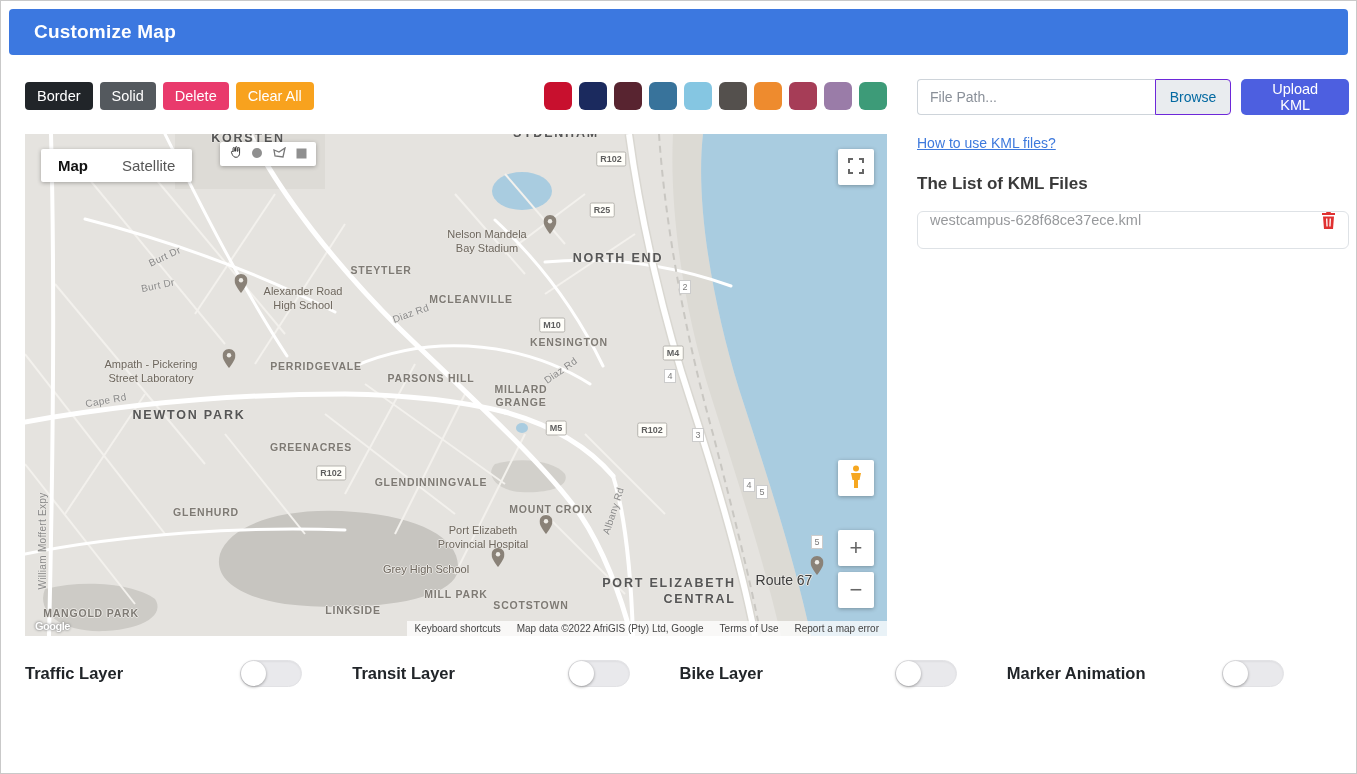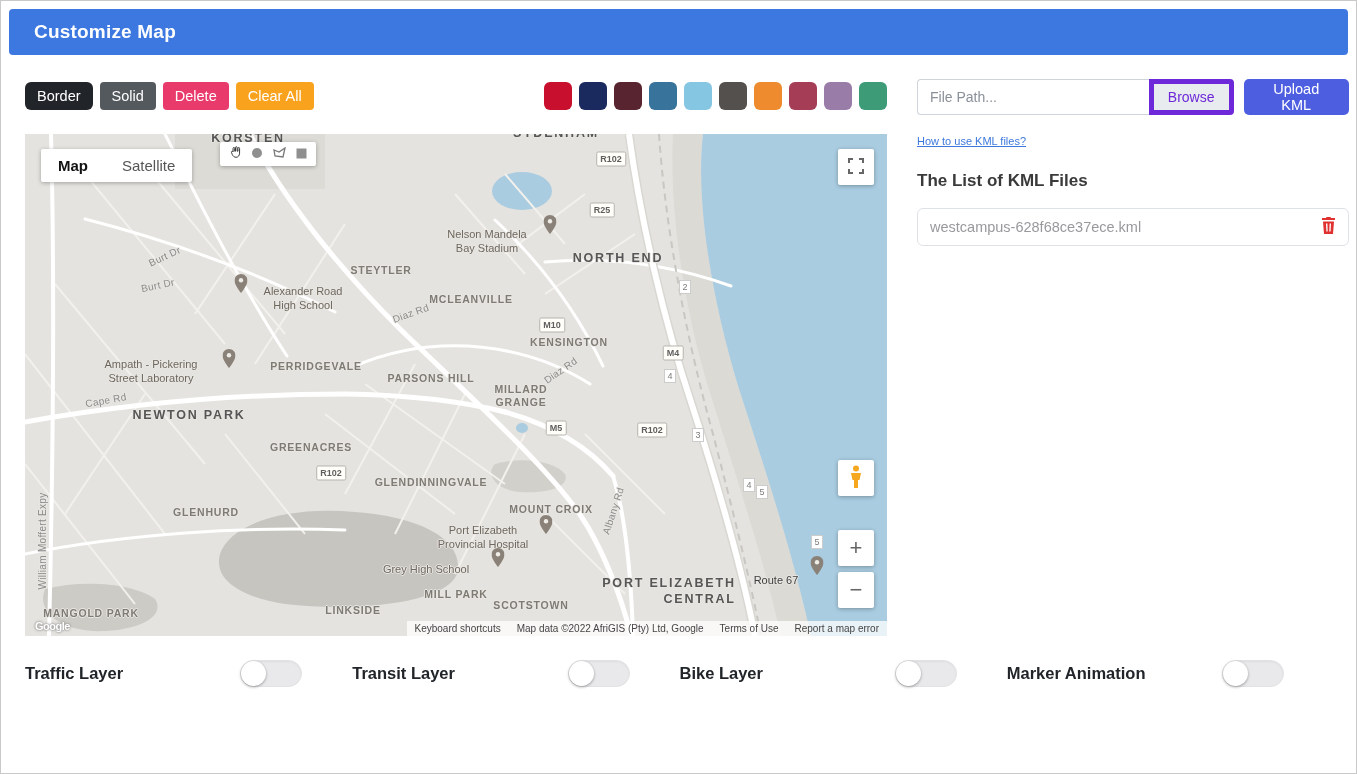--- a/index.html
+++ b/index.html
@@ -16,38 +16,38 @@
   .style-btn { border:none; color:#fff; font-size:14.5px; font-family:"Liberation Sans",sans-serif; padding:6px 12px; border-radius:4px; cursor:pointer; }
   .swatches { margin-left:auto; display:flex; gap:7px; }
   .swatch { width:28px; height:28px; border-radius:6px; cursor:pointer; }
 
   
   .kml-panel { position:absolute; left:916px; top:78px; width:432px; }
   .kml-panel h2 { font-size:19px; color:#3a3a3a; font-weight:700; margin-bottom:18px; }
   .upload-row { display:flex; align-items:center; }
   .file-input { width:238px; height:36px; border:1px solid #ced4da; border-right:none; border-radius:4px 0 0 4px; padding:0 12px; font-size:14px; color:#495057; font-family:"Liberation Sans",sans-serif; outline:none; }
   .file-input::placeholder { color:#8a9099; }
-  .browse-btn { height:36px; padding:4px 14px; background:#e9ecef; border:5px solid #6d28d9; border-radius:0 4px 4px 0; font-size:14px; color:#6d28d9; cursor:pointer; font-family:"Liberation Sans",sans-serif; }
+  .browse-btn { height:36px; padding:4px 14px; background:#e9ecef; border:1px solid #6d28d9; border-radius:0 4px 4px 0; font-size:14px; color:#0369a1; cursor:pointer; font-family:"Liberation Sans",sans-serif; }
   .upload-btn { height:36px; margin-left:10px; padding:0 14px; background:var(--upload,#4d5fe0); color:#fff; border:none; border-radius:5px; font-size:14.5px; cursor:pointer; font-family:"Liberation Sans",sans-serif; }
-  .kml-help { display:inline-block; margin-top:20px; font-size:11px; color:var(--link,#3d79dd); text-decoration:underline; cursor:pointer; }
+  .kml-help { display:inline-block; margin-top:20px; font-size:14px; color:var(--link,#3d79dd); text-decoration:underline; cursor:pointer; }
   .kml-list-title { font-size:17px; color:#3a3a3a; font-weight:700; margin-top:22px; }
-  .kml-file-row { margin-top:17px; height:38px; border:1px solid #dee2e6; border-radius:6px; background:#fff; display:flex; align-items:center; padding:0 12px; }
+  .kml-file-row { margin-top:17px; height:38px; border:1px solid #dee2e6; border-radius:6px; background:#fff; display:flex; align-items:flex-start; padding:0 12px; }
   .kml-file-name { font-size:14.5px; color:#97999c; }
   .trash-btn { margin-left:auto; background:none; border:none; cursor:pointer; display:flex; align-items:center; }
 
   
   .map { position:absolute; left:24px; top:133px; width:862px; height:502px; background:#e5e3df; overflow:hidden; cursor:default; }
   .map-bg { position:absolute; left:0; top:0; }
   .map-labels { position:absolute; left:0; top:0; width:100%; height:100%; pointer-events:none; }
   .mlabel { position:absolute; transform:translate(-50%,-50%); white-space:pre-line; text-align:center; line-height:1.25;
             text-shadow:1px 0 0 #e9e7e3,-1px 0 0 #e9e7e3,0 1px 0 #e9e7e3,0 -1px 0 #e9e7e3; }
   .district { font-size:12.5px; font-weight:700; color:#565656; letter-spacing:1.8px;text-align:right; }
   .locality { font-size:10.5px; font-weight:700; color:#7e7a74; letter-spacing:0.8px; }
   .poi { font-size:11px; color:#6e675e; }
-  .poidark { font-size:11px; color:#3d3d3d; font-weight:500; }
+  .poidark { font-size:14px; color:#3d3d3d; font-weight:500;padding-left:16px; }
   .road { font-size:10px; color:#8a8a8a; letter-spacing:0.3px; }
   .badge { font-size:9px; color:#5f5f5f; font-weight:700; background:#fffef9; border:1px solid #b5b3ae; border-radius:2px; padding:0 3px; line-height:13px; text-shadow:none; }
   .num { font-size:9px; color:#7c7c7c; background:#fff; border:1px solid #ccc; padding:0 2.5px; line-height:12px; text-shadow:none; }
   .map-pin { position:absolute; transform:translate(-50%,-100%); }
 
   
   .map-type { position:absolute; left:16px; top:15px; display:flex; background:#fff; border-radius:2px; box-shadow:0 1px 4px rgba(0,0,0,0.3); z-index:5; }
   .map-type-opt { padding:8px 17px; font-size:15px; color:#565656; cursor:pointer; }
   .map-type-opt.active { font-weight:700; color:#111; }
   .draw-tools { position:absolute; left:195px; top:8px; height:24px; background:#fff; border-radius:2px; box-shadow:0 1px 4px rgba(0,0,0,0.3); display:flex; align-items:center; padding:0 4px; z-index:5; }
@@ -76,21 +76,21 @@
 <body>
 
 <div class="page">
 
   <div class="header">
     <h1>Customize Map</h1>
   </div>
 
   <div class="toolbar-row">
     <div class="style-buttons">
-        <button class="style-btn" style="background: rgb(33, 37, 41); border-radius: 6px;">Border</button>
+        <button class="style-btn" style="background: rgb(33, 37, 41);">Border</button>
         <button class="style-btn" style="background: rgb(84, 89, 94);">Solid</button>
         <button class="style-btn" style="background: rgb(233, 58, 108);">Delete</button>
         <button class="style-btn" style="background: rgb(248, 162, 30);">Clear All</button>
       </div>
     <div class="swatches">
         <div class="swatch" style="background: rgb(200, 16, 46);"></div>
         <div class="swatch" style="background: rgb(27, 42, 94);"></div>
         <div class="swatch" style="background: rgb(88, 36, 48);"></div>
         <div class="swatch" style="background: rgb(56, 115, 155);"></div>
         <div class="swatch" style="background: rgb(133, 198, 226);"></div>

